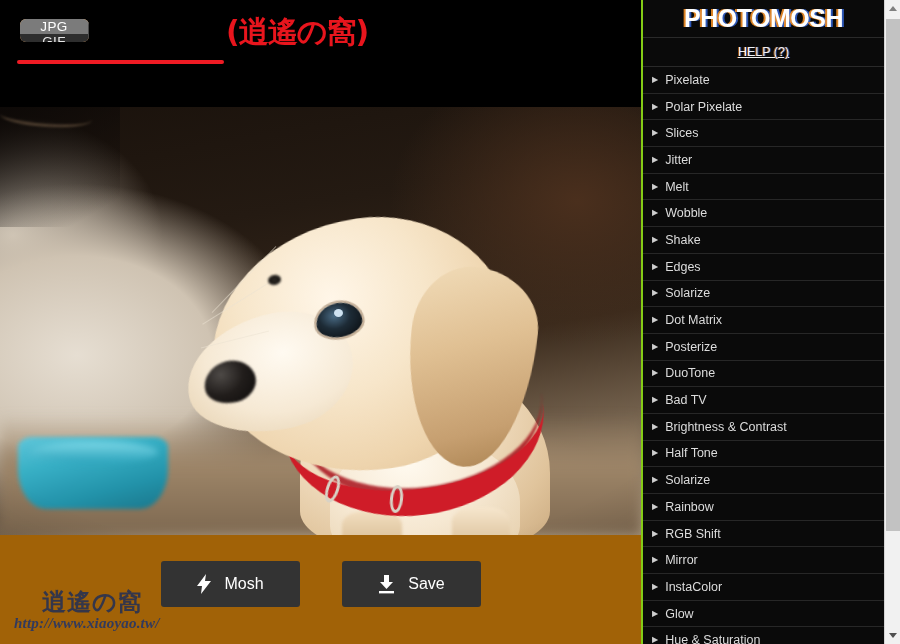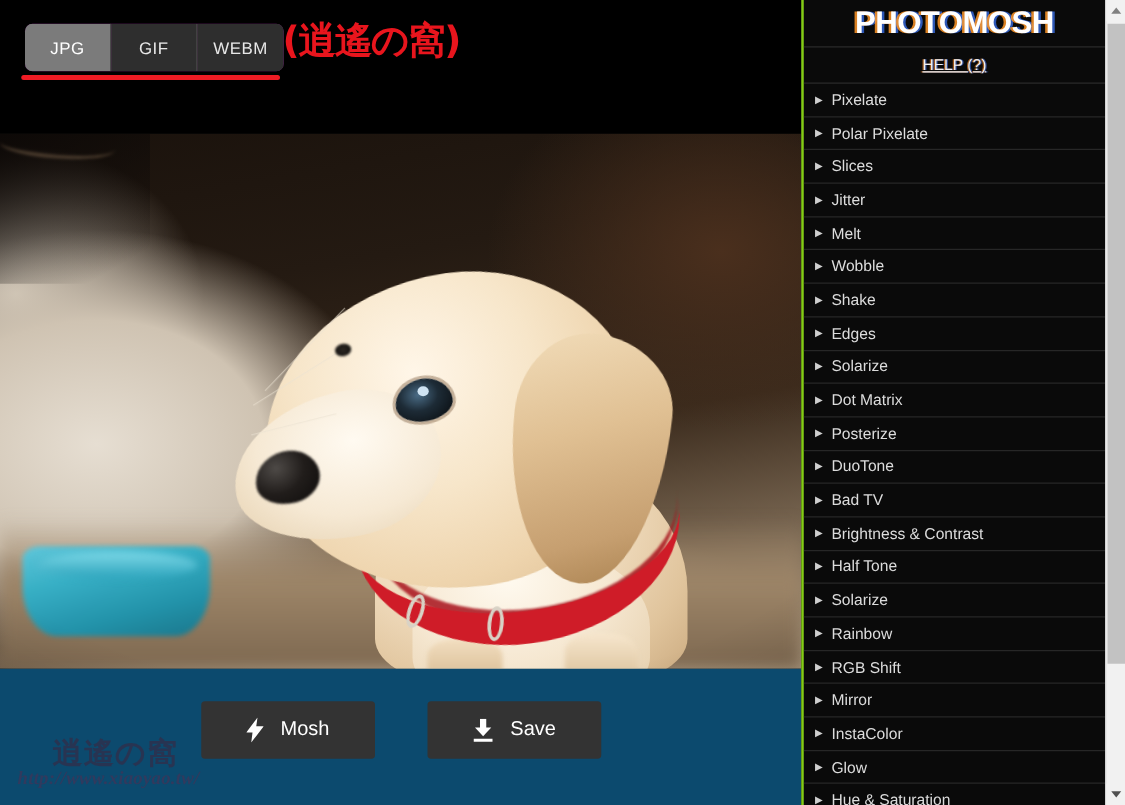--- a/index.html
+++ b/index.html
@@ -19,25 +19,26 @@
   }
 
   
   #format-toolbar {
     position: absolute; left: 0; top: 0;
     width: 641px; height: 86px;
     background: #000;
   }
   #format-tabs {
     position: absolute; left: 20px; top: 19px;
-    height: 38px;
+    height: 23px;
     display: flex;
     border-radius: 6px;
     overflow: hidden;
-    background: #701a75;
+    background: #fdba74;
+    flex-direction: column;
   }
   .fmt-tab {
     width: 69px; height: 38px;
     display: flex; align-items: center; justify-content: center;
     font-size: 13.5px; letter-spacing: .4px;
     color: #e8e8e8;
     background: #2e2e2e;
     border-right: 1px solid #4a4a4a;
     cursor: pointer;
     user-select: none;
@@ -218,21 +219,21 @@
   .photo-vignette {
     position: absolute; inset: 0;
     background: radial-gradient(ellipse 120% 110% at 50% 45%, rgba(0,0,0,0) 55%, rgba(0,0,0,.35) 100%);
     pointer-events: none;
   }
 
   
   #action-bar {
     position: absolute; left: 0; top: 535px;
     width: 641px; height: 109px;
-    background: #0c4a6e;
+    background: #a16207;
   }
   .action-btn {
     position: absolute; top: 26px;
     height: 46px;
     background: #333333;
     border: none; border-radius: 3px;
     color: #fff;
     display: flex; align-items: center; justify-content: center;
     gap: 13px;
     font-size: 16px;

